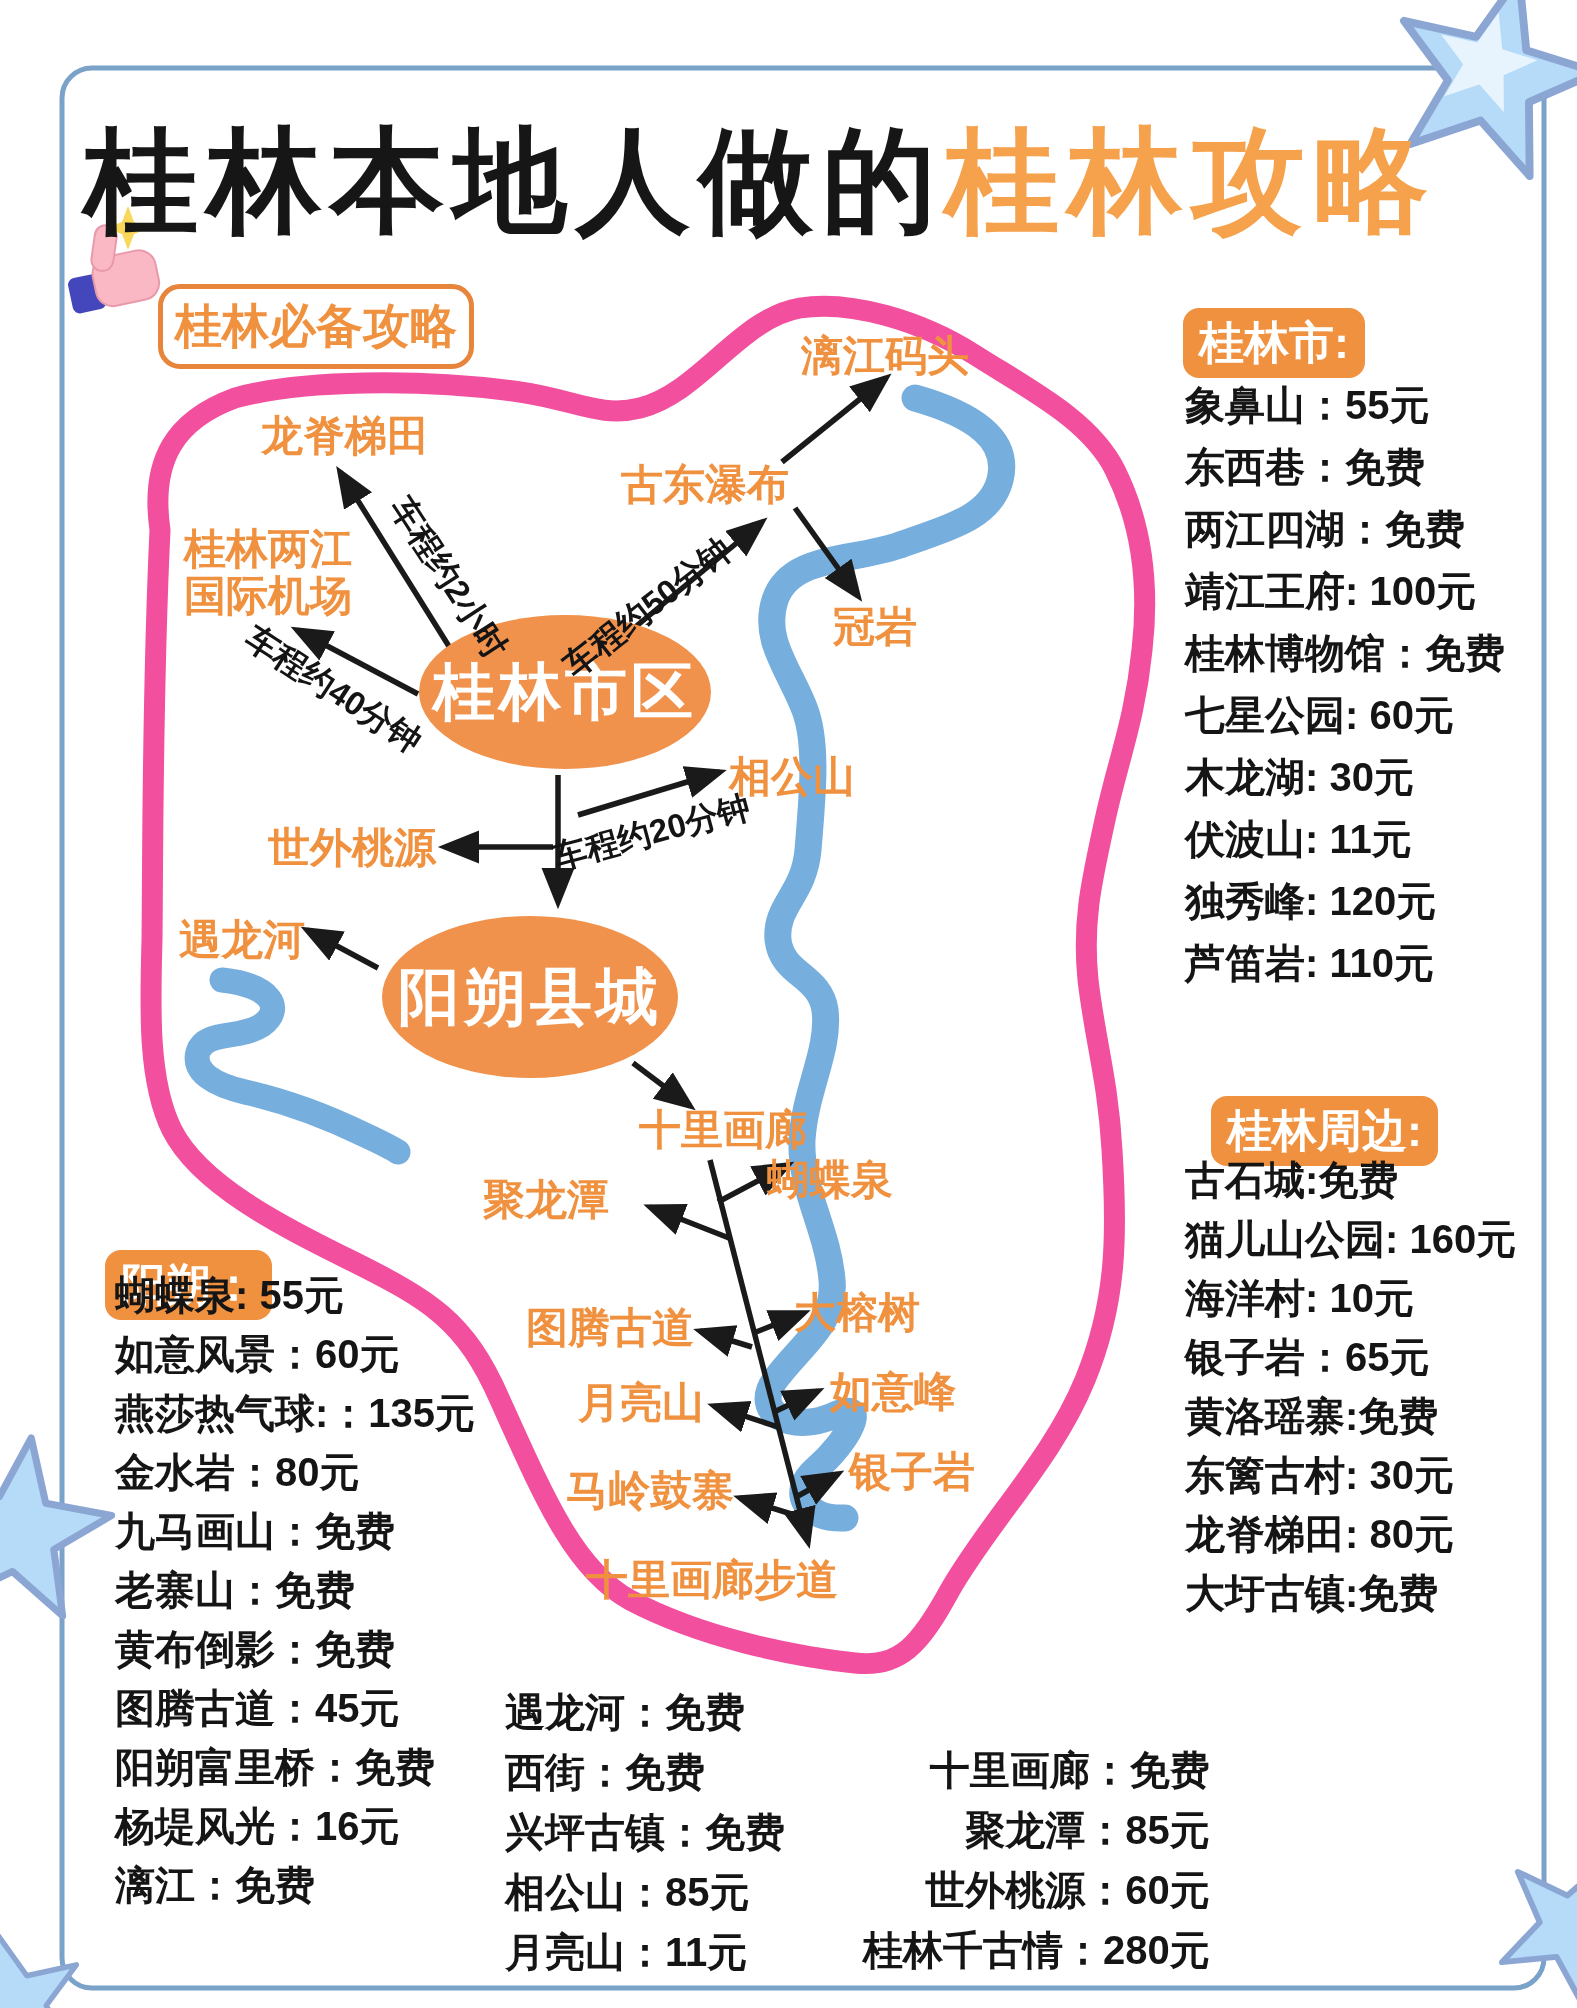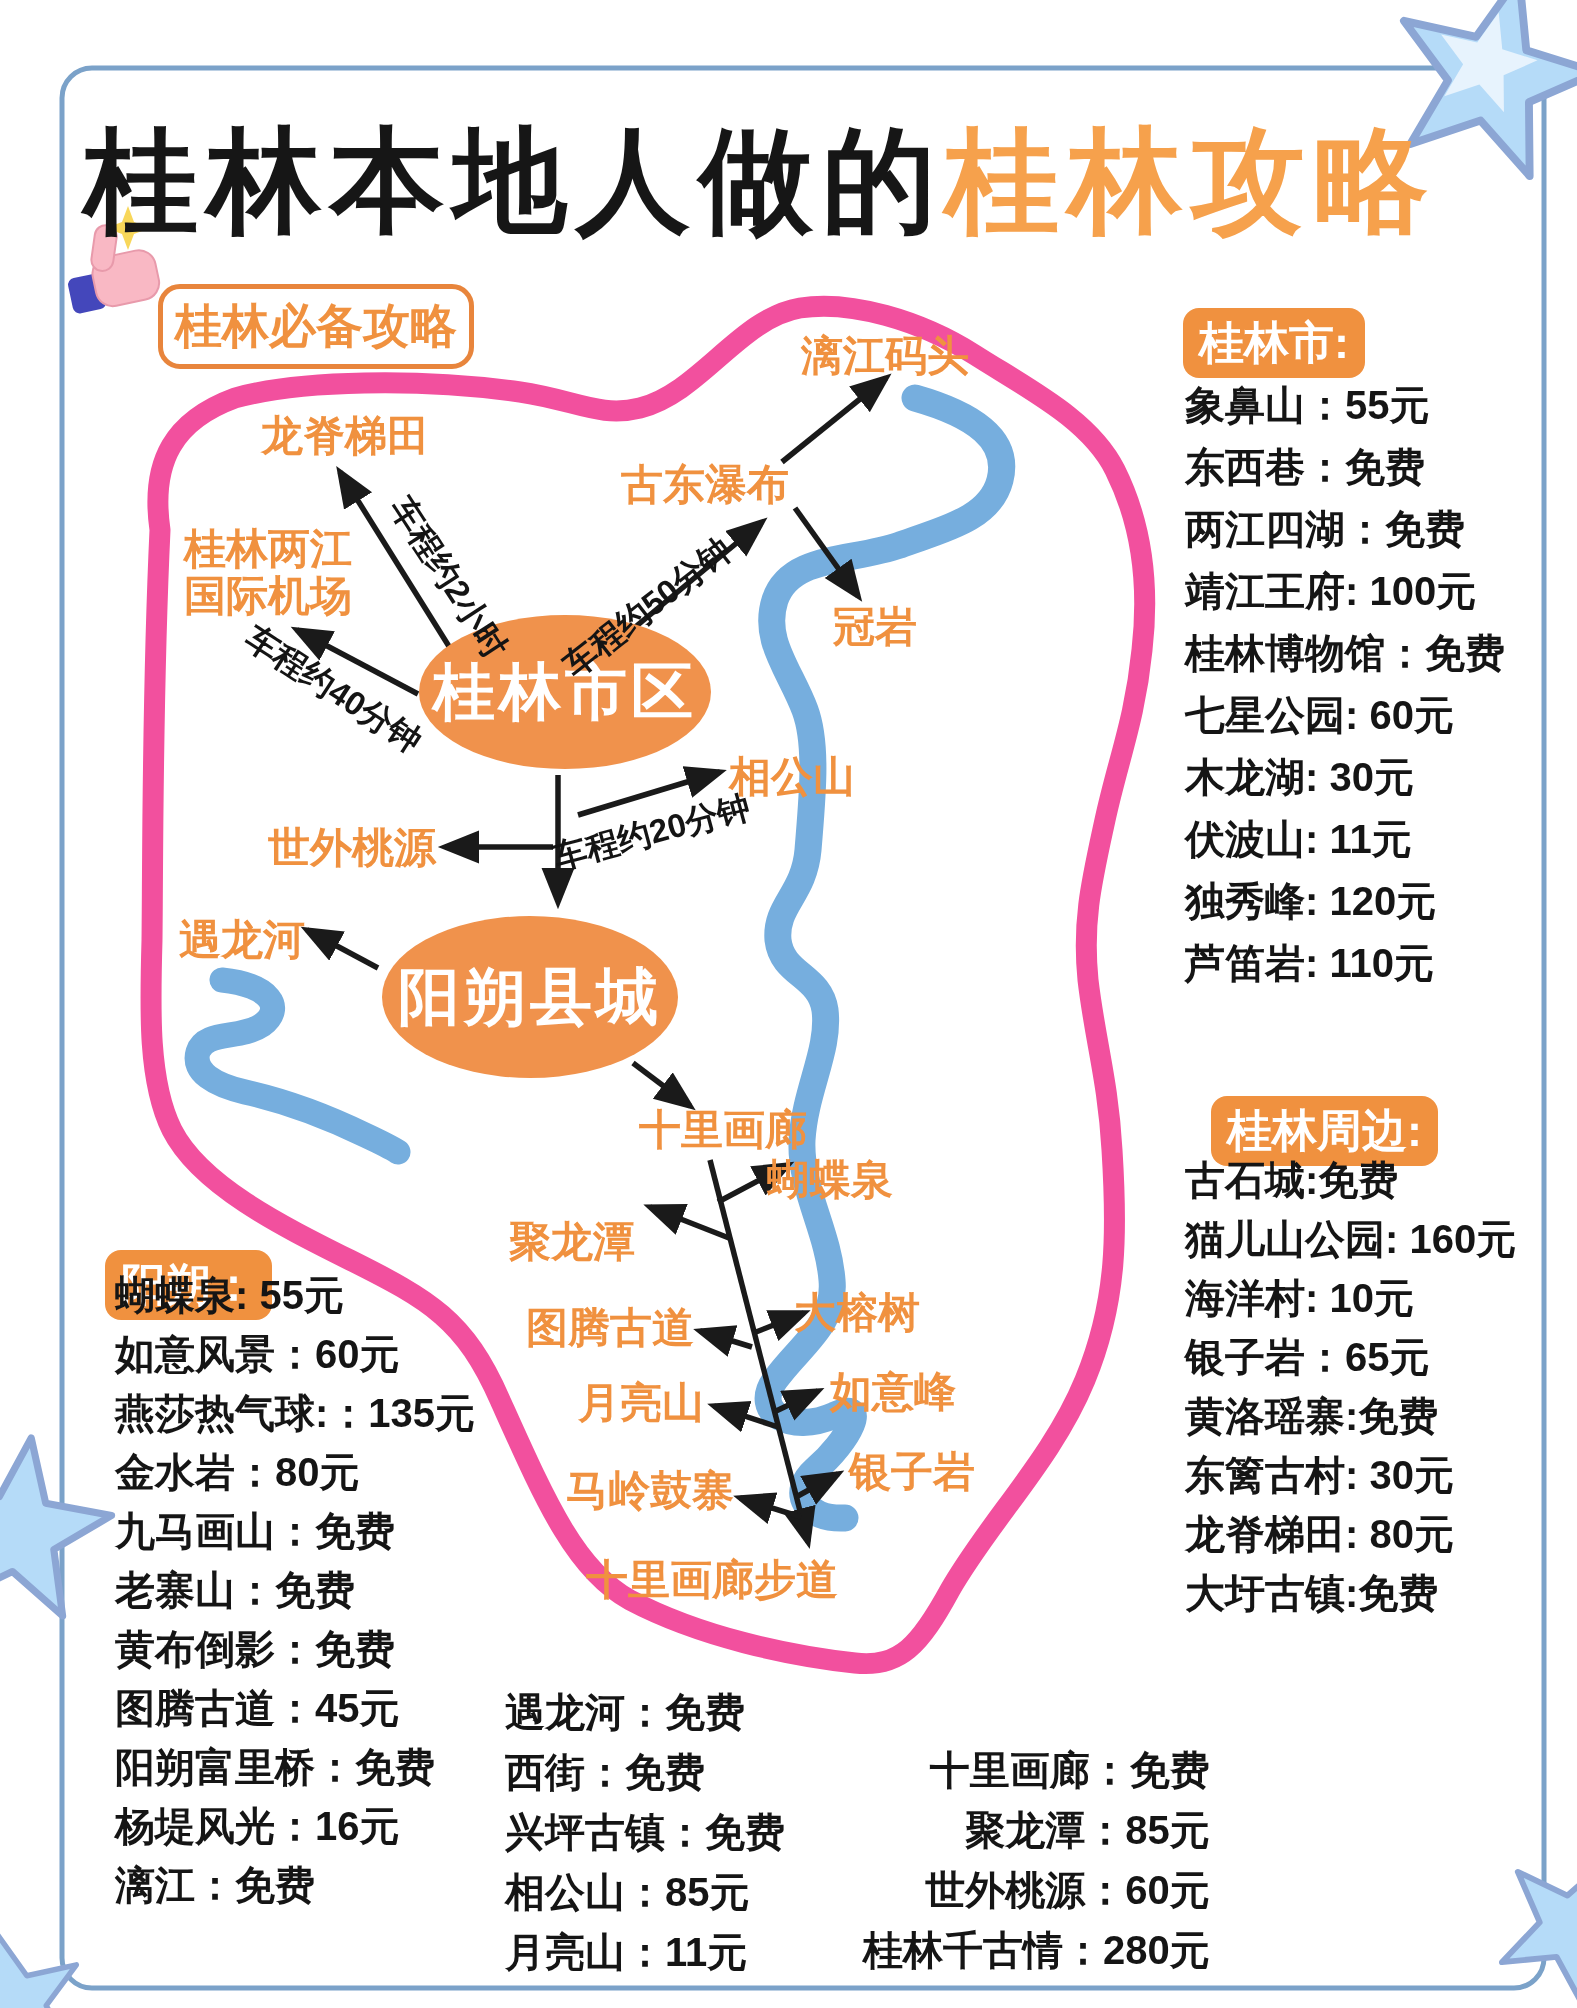--- a/index.html
+++ b/index.html
@@ -154,21 +154,21 @@
       <div class="map-label" style="left: 885px; top: 356px;">漓江码头</div>
       <div class="map-label" style="left: 345px; top: 436px;">龙脊梯田</div>
       <div class="map-label" style="left: 705px; top: 485px;">古东瀑布</div>
       <div class="map-label" style="left: 268px; top: 572px;">桂林两江
 国际机场</div>
       <div class="map-label" style="left: 875px; top: 627px;">冠岩</div>
       <div class="map-label" style="left: 792px; top: 777px;">相公山</div>
       <div class="map-label" style="left: 352px; top: 848px;">世外桃源</div>
       <div class="map-label" style="left: 242px; top: 940px;">遇龙河</div>
       <div class="map-label" style="left: 723px; top: 1130px;">十里画廊</div>
-      <div class="map-label" style="left: 572px; top: 1200px; margin-top: 42px;">聚龙潭</div>
+      <div class="map-label" style="left: 546px; top: 1200px;">聚龙潭</div>
       <div class="map-label" style="left: 830px; top: 1180px;">蝴蝶泉</div>
       <div class="map-label" style="left: 610px; top: 1328px;">图腾古道</div>
       <div class="map-label" style="left: 857px; top: 1313px;">大榕树</div>
       <div class="map-label" style="left: 641px; top: 1403px;">月亮山</div>
       <div class="map-label" style="left: 893px; top: 1392px;">如意峰</div>
       <div class="map-label" style="left: 650px; top: 1491px;">马岭鼓寨</div>
       <div class="map-label" style="left: 912px; top: 1472px;">银子岩</div>
       <div class="map-label" style="left: 712px; top: 1580px;">十里画廊步道</div>
       <div class="map-label" style="left: 448px; top: 578px; font-size: 33px; color: rgb(20, 20, 20); transform: translate(-50%, -50%) rotate(57deg);">车程约2小时</div>
       <div class="map-label" style="left: 648px; top: 608px; font-size: 33px; color: rgb(20, 20, 20); transform: translate(-50%, -50%) rotate(-38deg);">车程约50分钟</div>

